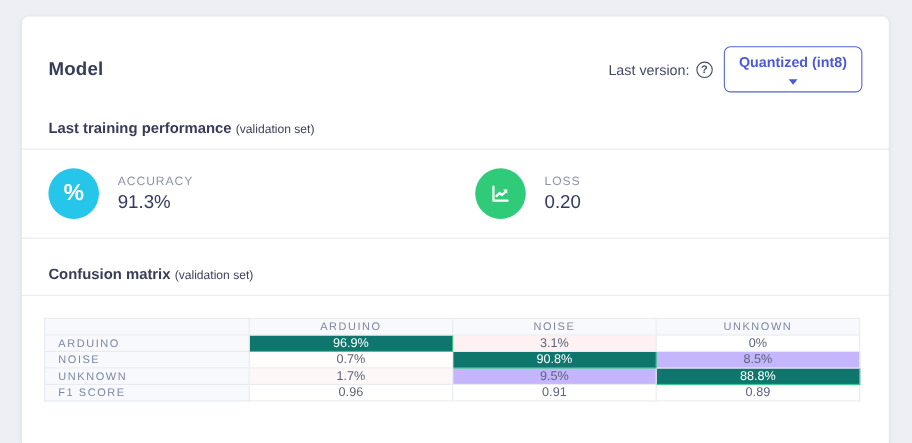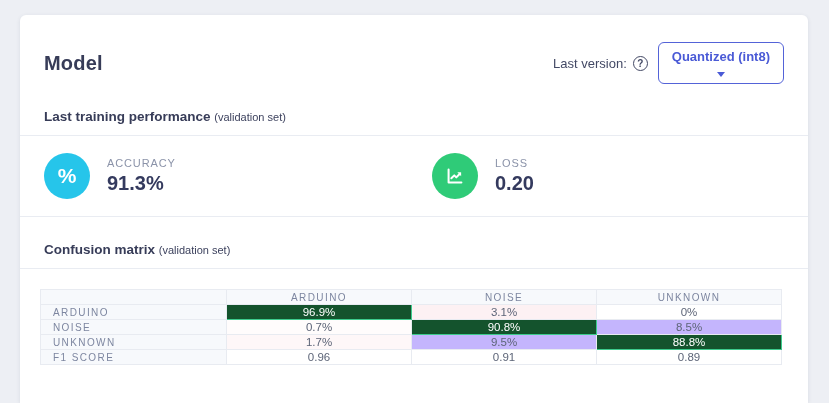--- a/index.html
+++ b/index.html
@@ -10,21 +10,21 @@
   }
   .card {
     width: 788px; margin: 15px 21px 0 20px; min-height: 388px;
     background: #ffffff; border-radius: 6px 6px 0 0;
     box-shadow: 0 1px 4px rgba(40,50,80,.10);
   }
   .card-header {
     display: flex; justify-content: space-between; align-items: center;
     padding: 27px 24px 0 24px;
   }
-  .page-title { font-size: 20px; font-weight: 700; color: #373c58; letter-spacing: .2px; }
+  .page-title { font-size: 17px; font-weight: 700; color: #373c58; letter-spacing: .2px; }
   .header-right { display: flex; align-items: center; }
   .mv-label { font-size: 13px; color: #434965; }
   .help-icon {
     display: inline-flex; align-items: center; justify-content: center;
     width: 15px; height: 15px; margin: 0 10px 0 6px;
     border: 1.4px solid #434965; border-radius: 50%;
     font-size: 10px; font-weight: 700; color: #434965; cursor: pointer;
   }
   .version-btn {
     display: inline-flex; align-items: center; gap: 8px;
@@ -43,33 +43,33 @@
   .metric { display: flex; align-items: center; }
   .metric.first { width: 388px; }
   .metric-icon {
     width: 46px; height: 46px; border-radius: 50%; flex: 0 0 46px;
     display: flex; align-items: center; justify-content: center; margin-right: 17px;
   }
   .metric-icon.accuracy { background: #26c5ea; }
   .metric-icon.loss { background: #2fcb78; }
   .pct-glyph { color: #ffffff; font-size: 21px; font-weight: 700; }
   .metric-label { font-size: 11px; color: #8b93a9; letter-spacing: .08em; margin-bottom: 3px; }
-  .metric-value { font-size: 20px; font-weight: 700; color: #343a5e; }
+  .metric-value { font-size: 17px; font-weight: 400; color: #343a5e; }
   .table-wrap { padding: 20px 24px 16px 20px; }
   table.cm { border-collapse: collapse; table-layout: fixed; width: 741px; }
   .cm th, .cm td { border: 1px solid #e8ebf1; height: 15px; font-weight: 400; }
   .cm col.lab { width: 186px; }
   .cm col.val { width: 185px; }
   .cm .head, .cm .rowlab {
     background: #f7f9fc; color: #7d86a0; font-size: 10px; letter-spacing: .14em;
   }
   .cm .head { text-align: center; }
   .cm .rowlab { text-align: left; padding-left: 12px; }
   .cm td.val { text-align: center; font-size: 11.5px; color: #5d6578; }
-  .cm td.green { background: #14532d; color: #ffffff; border-color: #3dcb8d; }
+  .cm td.green { background: #0f766e; color: #ffffff; border-color: #3dcb8d; }
   .cm td.pink-3 { background: #fdf1f3; }
   .cm td.pink-9 { background: #c4b5fd; }
   .cm td.pink-1 { background: #fef7f8; }
   .cm td.pink-0 { background: #fffcfc; }
 </style>
 </head>
 <body>
 
 <div class="card">
 

